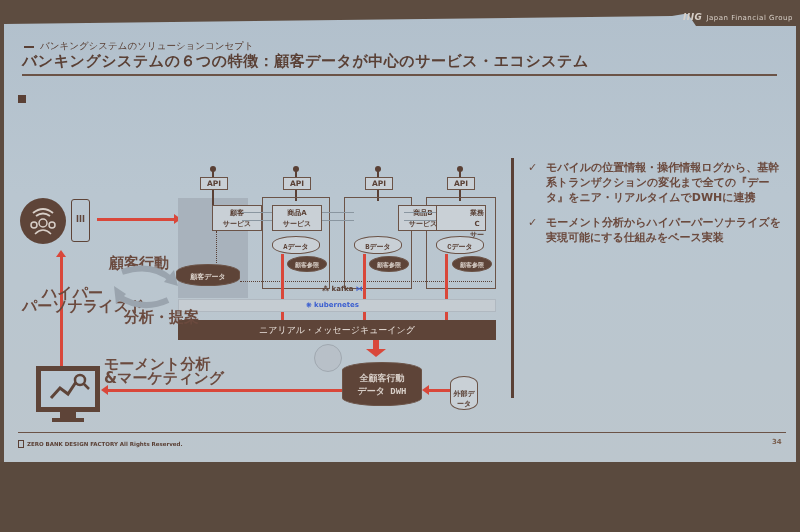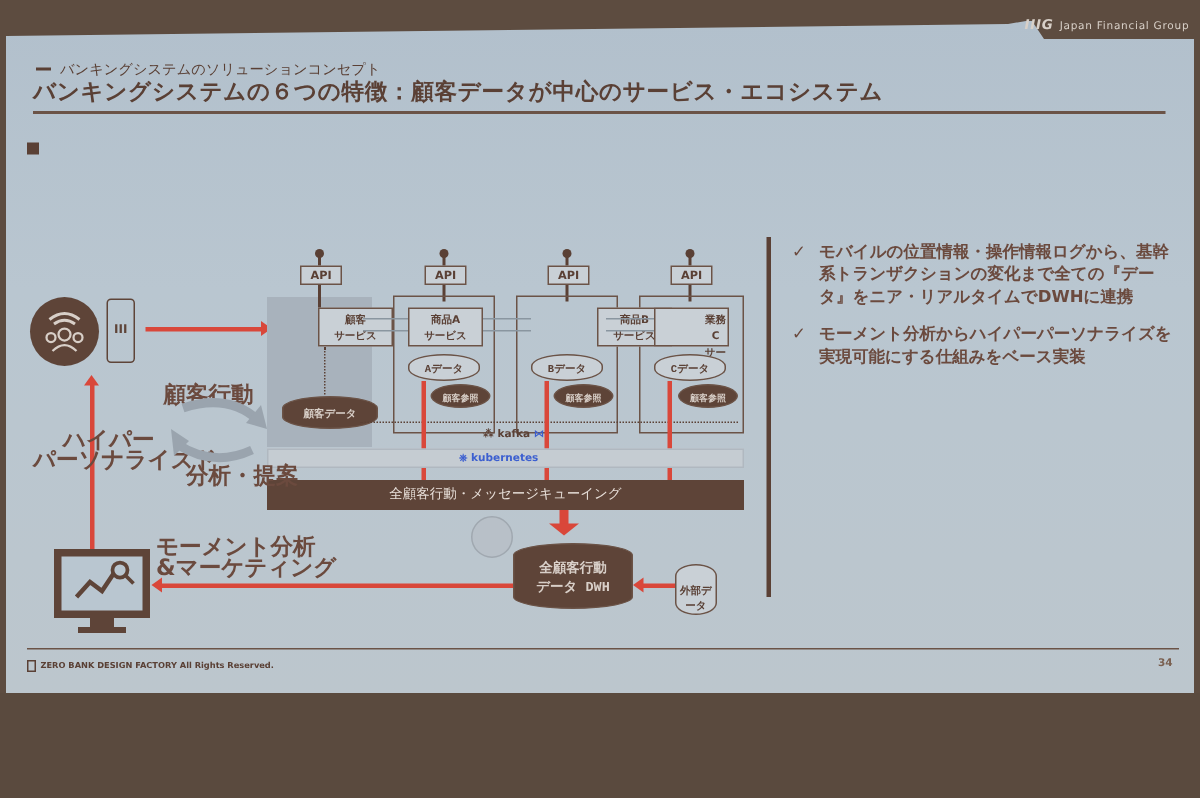--- a/index.html
+++ b/index.html
@@ -121,33 +121,33 @@
   <div class="abs" style="left:404px;top:220px;width:32px;height:1px;background:#8a96a0;"></div>
 
   <div class="cyl light" style="left:272px;top:236px;width:48px;height:18px;line-height:20px;"><span>Aデータ</span></div>
   <div class="cyl light" style="left:354px;top:236px;width:48px;height:18px;line-height:20px;"><span>Bデータ</span></div>
   <div class="cyl light" style="left:436px;top:236px;width:48px;height:18px;line-height:20px;"><span>Cデータ</span></div>
 
   <div class="cyl dark" style="left:287px;top:256px;width:40px;height:16px;line-height:17px;font-size:6px;"><span>顧客参照</span></div>
   <div class="cyl dark" style="left:369px;top:256px;width:40px;height:16px;line-height:17px;font-size:6px;"><span>顧客参照</span></div>
   <div class="cyl dark" style="left:452px;top:256px;width:40px;height:16px;line-height:17px;font-size:6px;"><span>顧客参照</span></div>
 
-  <div class="cyl dark" style="left:188px;top:264px;width:64px;height:22px;line-height:24px;"><span>顧客データ</span></div>
+  <div class="cyl dark" style="left:176px;top:264px;width:64px;height:22px;line-height:24px;"><span>顧客データ</span></div>
   <div class="dotted" style="left:240px;top:281px;width:252px;"></div>
   <div class="abs" style="left:216px;top:231px;height:32px;border-left:1.5px dotted #5a4035;"></div>
 
   <div class="red" style="left:281px;top:254px;width:3px;height:66px;"></div>
   <div class="red" style="left:363px;top:254px;width:3px;height:66px;"></div>
   <div class="red" style="left:445px;top:254px;width:3px;height:66px;"></div>
 
   <div class="kafka"><span>⁂ </span><span>kafka</span> <span style="color:#3c5fd0;">⋈</span></div>
   <div class="k8s-band"></div>
   <div class="k8s"><span>⎈ </span><span>kubernetes</span></div>
 
-  <div class="queue">全顧客行動・メッセージキューイング</div>
+  <div class="queue">ニアリアル・メッセージキューイング</div>
 
   <div class="red" style="left:373px;top:340px;width:6px;height:10px;"></div>
   <div class="abs" style="left:366px;top:349px;width:0;height:0;border-top:8px solid #d9473a;border-left:10px solid transparent;border-right:10px solid transparent;"></div>
   <div class="abs" style="left:314px;top:344px;width:26px;height:26px;border-radius:50%;background:#b8c0c8;border:1px solid #a0a8b0;"></div>
   <div class="cyl dark" style="left:342px;top:362px;width:80px;height:44px;padding-top:10px;font-size:9px;line-height:13px;">
       <div>全顧客行動</div>
       <div>データ DWH</div>
     </div>
   <div class="cyl light" style="left:450px;top:376px;width:28px;height:34px;padding-top:12px;font-size:7px;"><span>外部データ</span></div>
   <div class="red" style="left:428px;top:389px;width:22px;height:3px;"></div>

